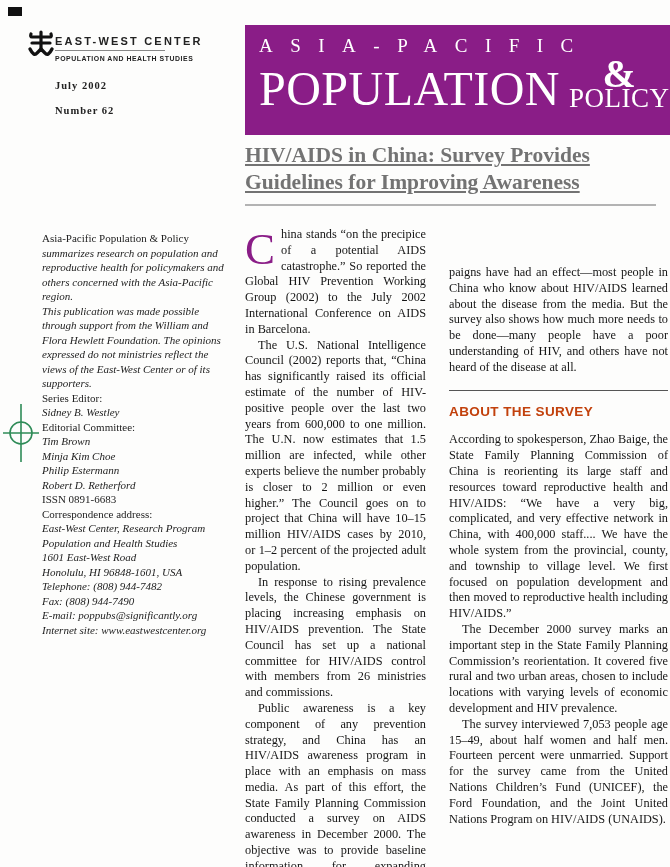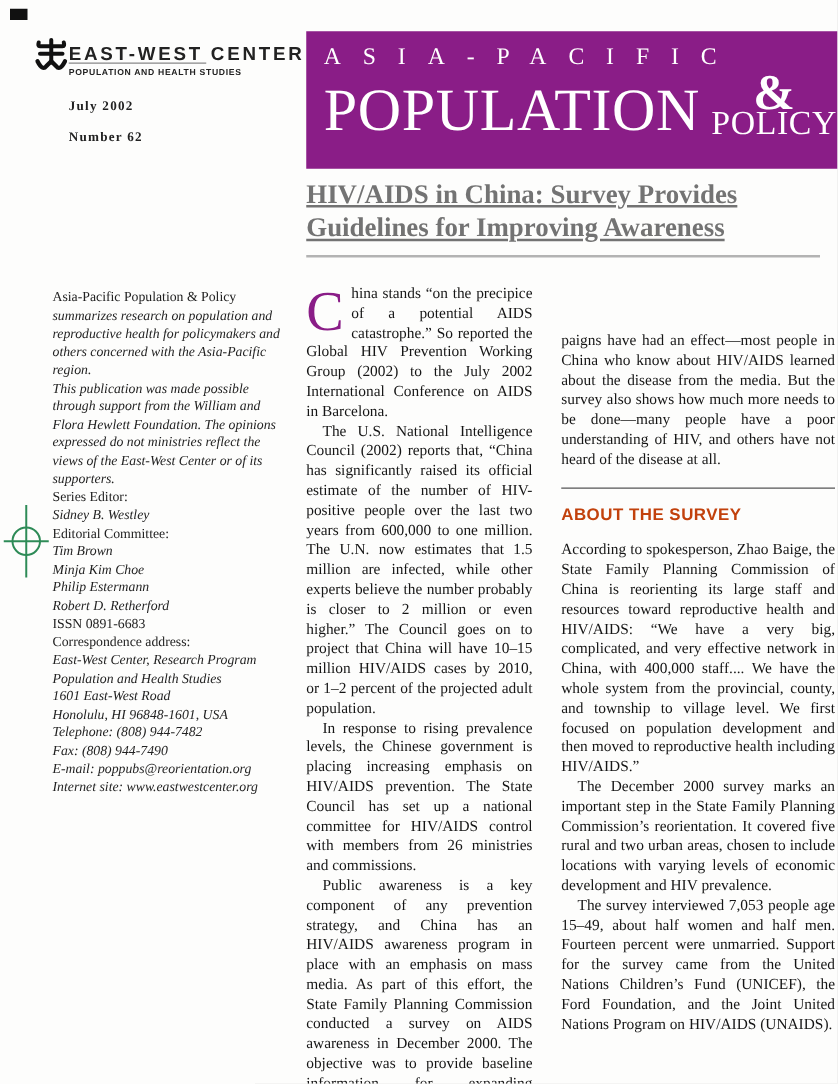--- a/index.html
+++ b/index.html
@@ -6,21 +6,21 @@
   .page {
     position:relative; width:670px; height:867px; margin:0 auto;
     background:#fdfdfc; overflow:hidden;
     font-family:"Liberation Serif", serif; color:#1a1a1a;
   }
   
   .corner-mark { position:absolute; left:8px; top:7px; width:14px; height:9px; background:#111; }
   .logo { position:absolute; left:26px; top:29px; }
   .org-name {
     position:absolute; left:55px; top:35px; font-family:"Liberation Sans",sans-serif;
-    font-weight:bold; font-size:15px; letter-spacing:2.2px; color:#222; white-space:nowrap;
+    font-weight:bold; font-size:11px; letter-spacing:2.2px; color:#222; white-space:nowrap;
   }
   .org-rule { position:absolute; left:55px; top:50px; width:110px; height:1px; background:#888; }
   .org-subtitle {
     position:absolute; left:55px; top:55px; font-family:"Liberation Sans",sans-serif;
     font-weight:bold; font-size:6.9px; letter-spacing:0.55px; color:#222; white-space:nowrap;
   }
   .issue-date, .issue-number {
     position:absolute; left:55px; font-weight:bold; font-size:10.5px; letter-spacing:1px; color:#222;
   }
   .issue-date { top:80px; }
@@ -145,21 +145,21 @@
     </p>
     <p class="sb-block-6 sb-roman">ISSN 0891-6683</p>
     <p>
       <span class="sb-roman">Correspondence address:</span><br>
       <span class="sb-italic">East-West Center, Research Program</span><br>
       <span class="sb-italic">Population and Health Studies</span><br>
       <span class="sb-italic">1601 East-West Road</span><br>
       <span class="sb-italic">Honolulu, HI 96848-1601, USA</span><br>
       <span class="sb-italic">Telephone: (808) 944-7482</span><br>
       <span class="sb-italic">Fax: (808) 944-7490</span><br>
-      <span class="sb-italic">E-mail: poppubs@reorientation.org</span><br>
+      <span class="sb-italic">E-mail: poppubs@significantly.org</span><br>
       <span class="sb-italic">Internet site: www.eastwestcenter.org</span>
     </p>
   </div>
 
   <div class="col col-1">
     <p>
       <span class="dropcap">C</span><span>hina stands “on the precipice of a potential AIDS catastrophe.” So reported the Global HIV Prevention Working Group (2002) to the July 2002 International Conference on AIDS in Barcelona.</span>
     </p>
     <p class="indent">The U.S. National Intelligence Council (2002) reports that, “China has significantly raised its official estimate of the number of HIV-positive people over the last two years from 600,000 to one million. The U.N. now estimates that 1.5 million are infected, while other experts believe the number probably is closer to 2 million or even higher.” The Council goes on to project that China will have 10–15 million HIV/AIDS cases by 2010, or 1–2 percent of the projected adult population.</p>
     <p class="indent">In response to rising prevalence levels, the Chinese government is placing increasing emphasis on HIV/AIDS prevention. The State Council has set up a national committee for HIV/AIDS control with members from 26 ministries and commissions.</p>

